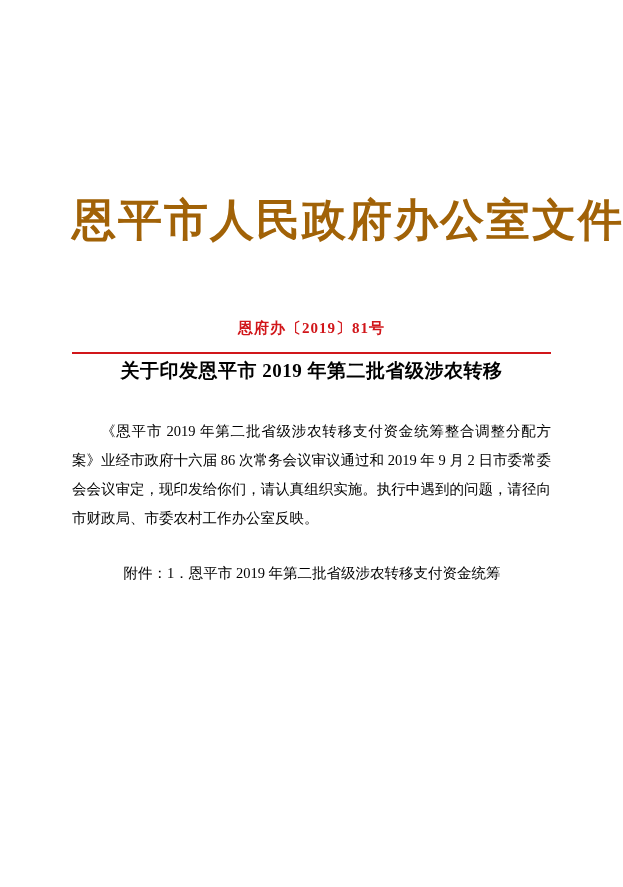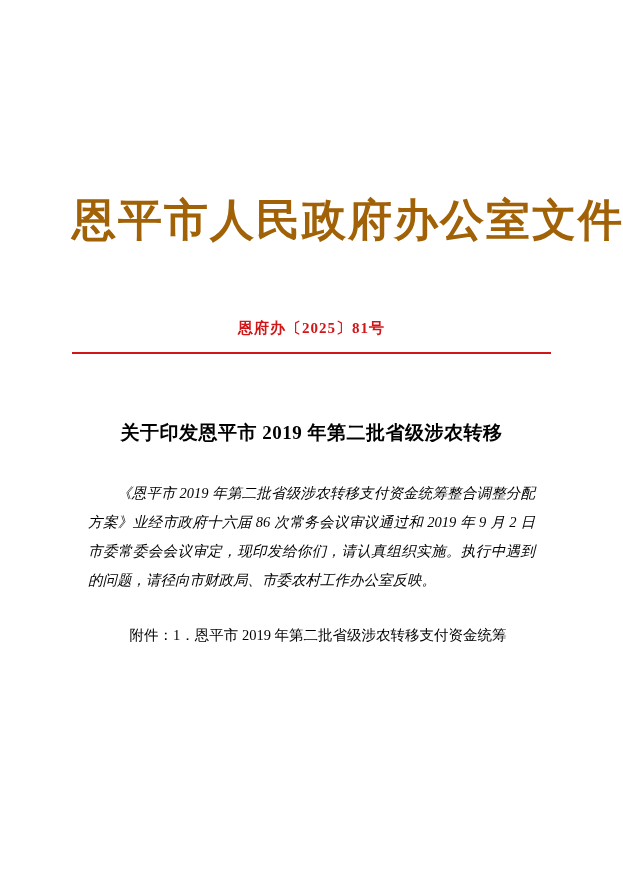--- a/index.html
+++ b/index.html
@@ -48,21 +48,20 @@
 
   .red-rule {
     margin-top: 14px;
     height: 2px;
     background: #d1161a;
     width: 100%;
   }
 
   
   .doc-title {
-    margin-top: 62px;
     text-align: center;
     font-size: 19px;
     font-weight: bold;
     line-height: 1.75;
     letter-spacing: 0.5px;
   }
   .doc-title .line2 {
     display: block;
   }
 
@@ -71,40 +70,39 @@
     margin-top: 30px;
     font-size: 14.5px;
     line-height: 2.0;
     text-align: justify;
     text-justify: inter-ideograph;
   }
   .salutation {
     margin: 0;
   }
   .para {
-    margin: 16px;
+    margin: 0;
     text-indent: 2em;
-    font-style: italic;
   }
   .attachment {
-    margin: 14px;
+    margin: 8px;
     margin-top: 26px;
     text-indent: 3em;
   }
 </style>
 </head>
 <body>
 
 <div class="page">
 
   <div class="masthead">
     <div class="masthead-title">恩平市人民政府办公室文件</div>
   </div>
 
-  <div class="doc-number">恩府办〔2025〕81号</div>
+  <div class="doc-number">恩府办〔2019〕81号</div>
 
   <div class="red-rule"></div>
 
   <div class="doc-title">
     <span class="line1">关于印发恩平市 2019 年第二批省级涉农转移</span>
   </div>
 
   <div class="body-block">
     <p class="para">《恩平市 2019 年第二批省级涉农转移支付资金统筹整合调整分配方案》业经市政府十六届 86 次常务会议审议通过和 2019 年 9 月 2 日市委常委会会议审定，现印发给你们，请认真组织实施。执行中遇到的问题，请径向市财政局、市委农村工作办公室反映。</p>
     <p class="attachment">附件：1．恩平市 2019 年第二批省级涉农转移支付资金统筹</p>

